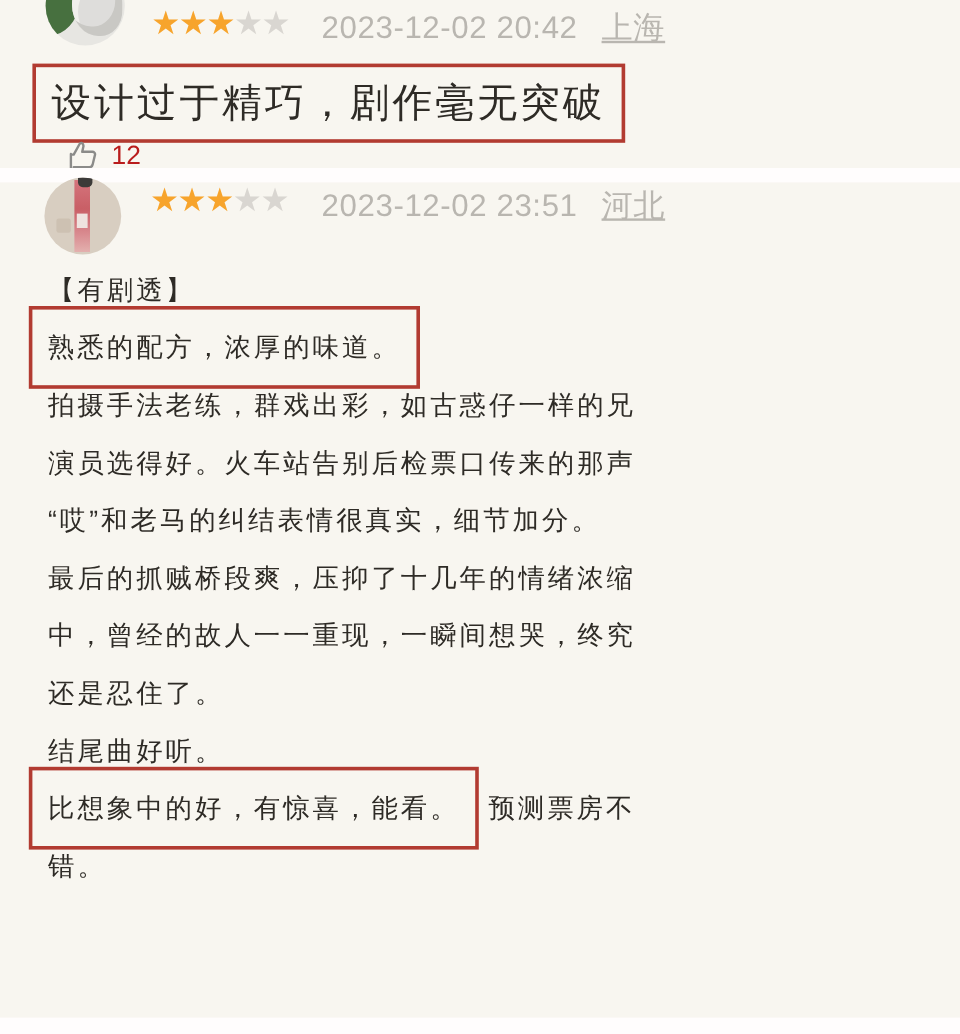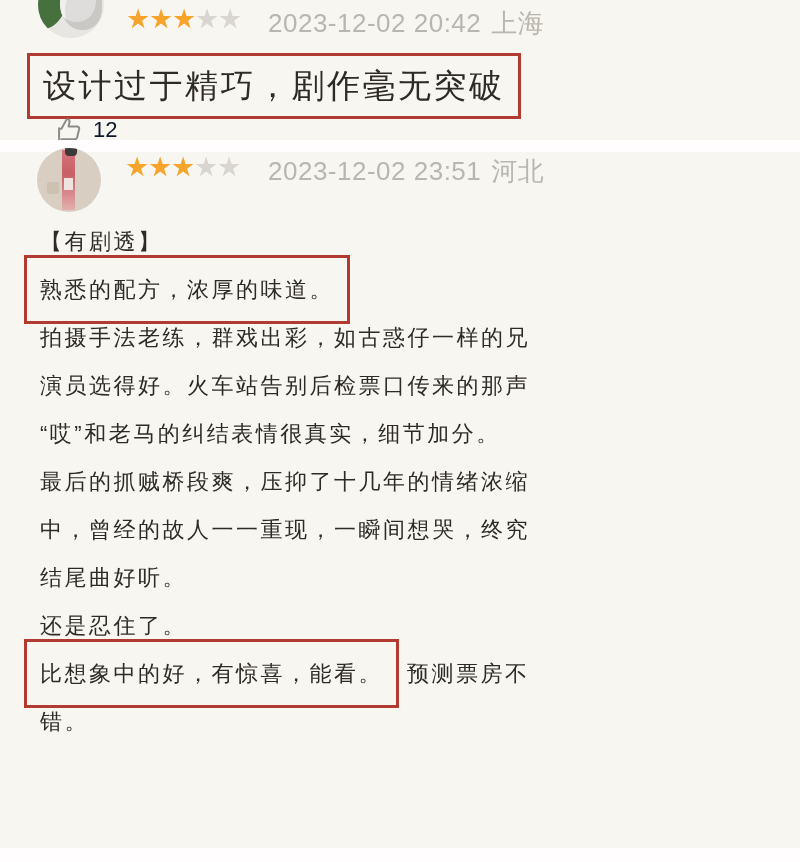--- a/index.html
+++ b/index.html
@@ -29,31 +29,31 @@
 
   .stars{position:absolute;display:flex;}
   #stars1{left:126px;top:2px;}
   #stars2{left:125px;top:150px;}
   .star{font-size:27px;line-height:34px;width:23px;text-align:center;color:var(--star-off,#d9d6d1);}
   .star.on{color:var(--star-on,#f7a42c);}
 
   .meta{position:absolute;font-size:26px;color:#b9b6b0;letter-spacing:0.5px;white-space:nowrap;}
   #meta1{left:268px;top:6px;}
   #meta2{left:268px;top:154px;}
-  .meta .loc{margin-left:10px;}
+  .meta .loc{margin-left:20px;text-decoration:underline;}
 
   .headline{position:absolute;left:43px;top:64px;font-size:33px;letter-spacing:2.5px;white-space:nowrap;text-decoration:underline;}
 
   .boxed{position:relative;display:inline-block;}
   .boxed::after{content:'';position:absolute;left:-16px;right:-16px;top:-11px;bottom:-10px;
     border:3px solid var(--red,#b23b31);pointer-events:none;}
 
   .like-row{position:absolute;left:55px;top:116px;display:flex;align-items:center;}
   .like-row svg{width:28px;height:28px;}
-  .like-count{margin-left:10px;font-size:22px;color:#0f172a;}
+  .like-count{margin-left:10px;font-size:22px;color:#b91c1c;}
 
   .body-text{position:absolute;left:40px;top:218px;width:748px;}
   .line{height:48px;line-height:48px;font-size:22px;letter-spacing:2.5px;white-space:nowrap;}
   .after-box{margin-left:24px;}
 </style>
 </head>
 <body>
 
 <div class="screen">
 
@@ -107,22 +107,22 @@
     <div class="line">【有剧透】</div>
     <div class="line">
       <span class="boxed">熟悉的配方，浓厚的味道。</span>
     </div>
     <div id="body-lines">
         <div class="line">拍摄手法老练，群戏出彩，如古惑仔一样的兄</div>
         <div class="line">演员选得好。火车站告别后检票口传来的那声</div>
         <div class="line">“哎”和老马的纠结表情很真实，细节加分。</div>
         <div class="line">最后的抓贼桥段爽，压抑了十几年的情绪浓缩</div>
         <div class="line">中，曾经的故人一一重现，一瞬间想哭，终究</div>
+        <div class="line">还是忍住了。</div>
         <div class="line">结尾曲好听。</div>
-        <div class="line">还是忍住了。</div>
       </div>
     <div class="line">
       <span class="boxed">比想象中的好，有惊喜，能看。</span><span class="after-box">预测票房不</span>
     </div>
     <div class="line">错。</div>
   </div>
 
 </div>
 
 </body></html>

